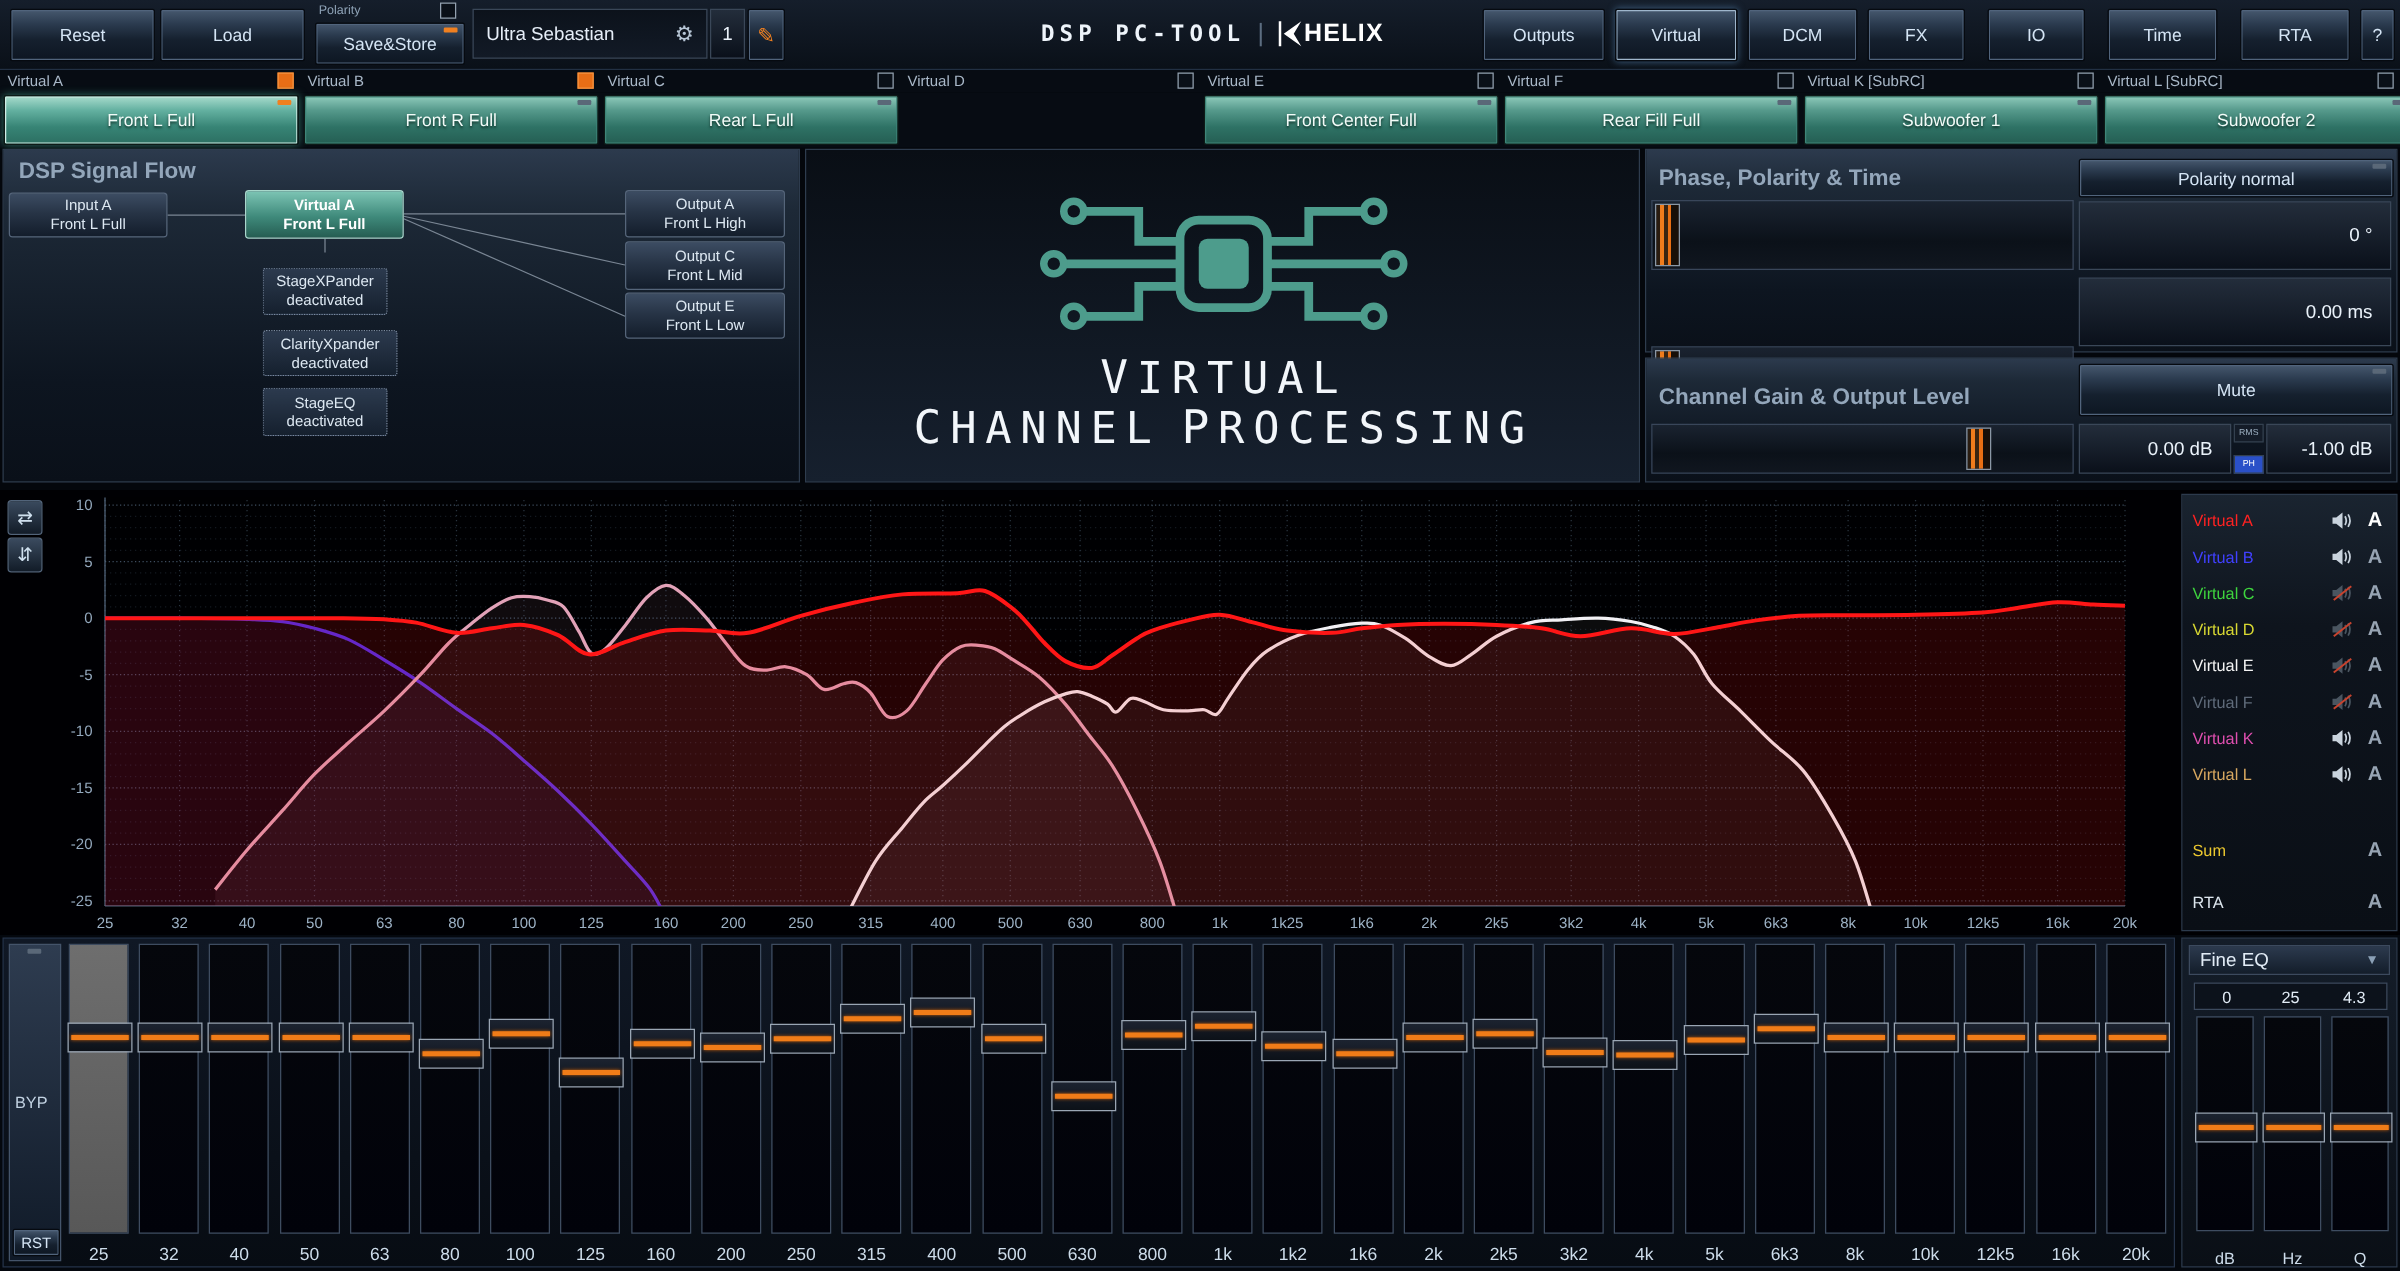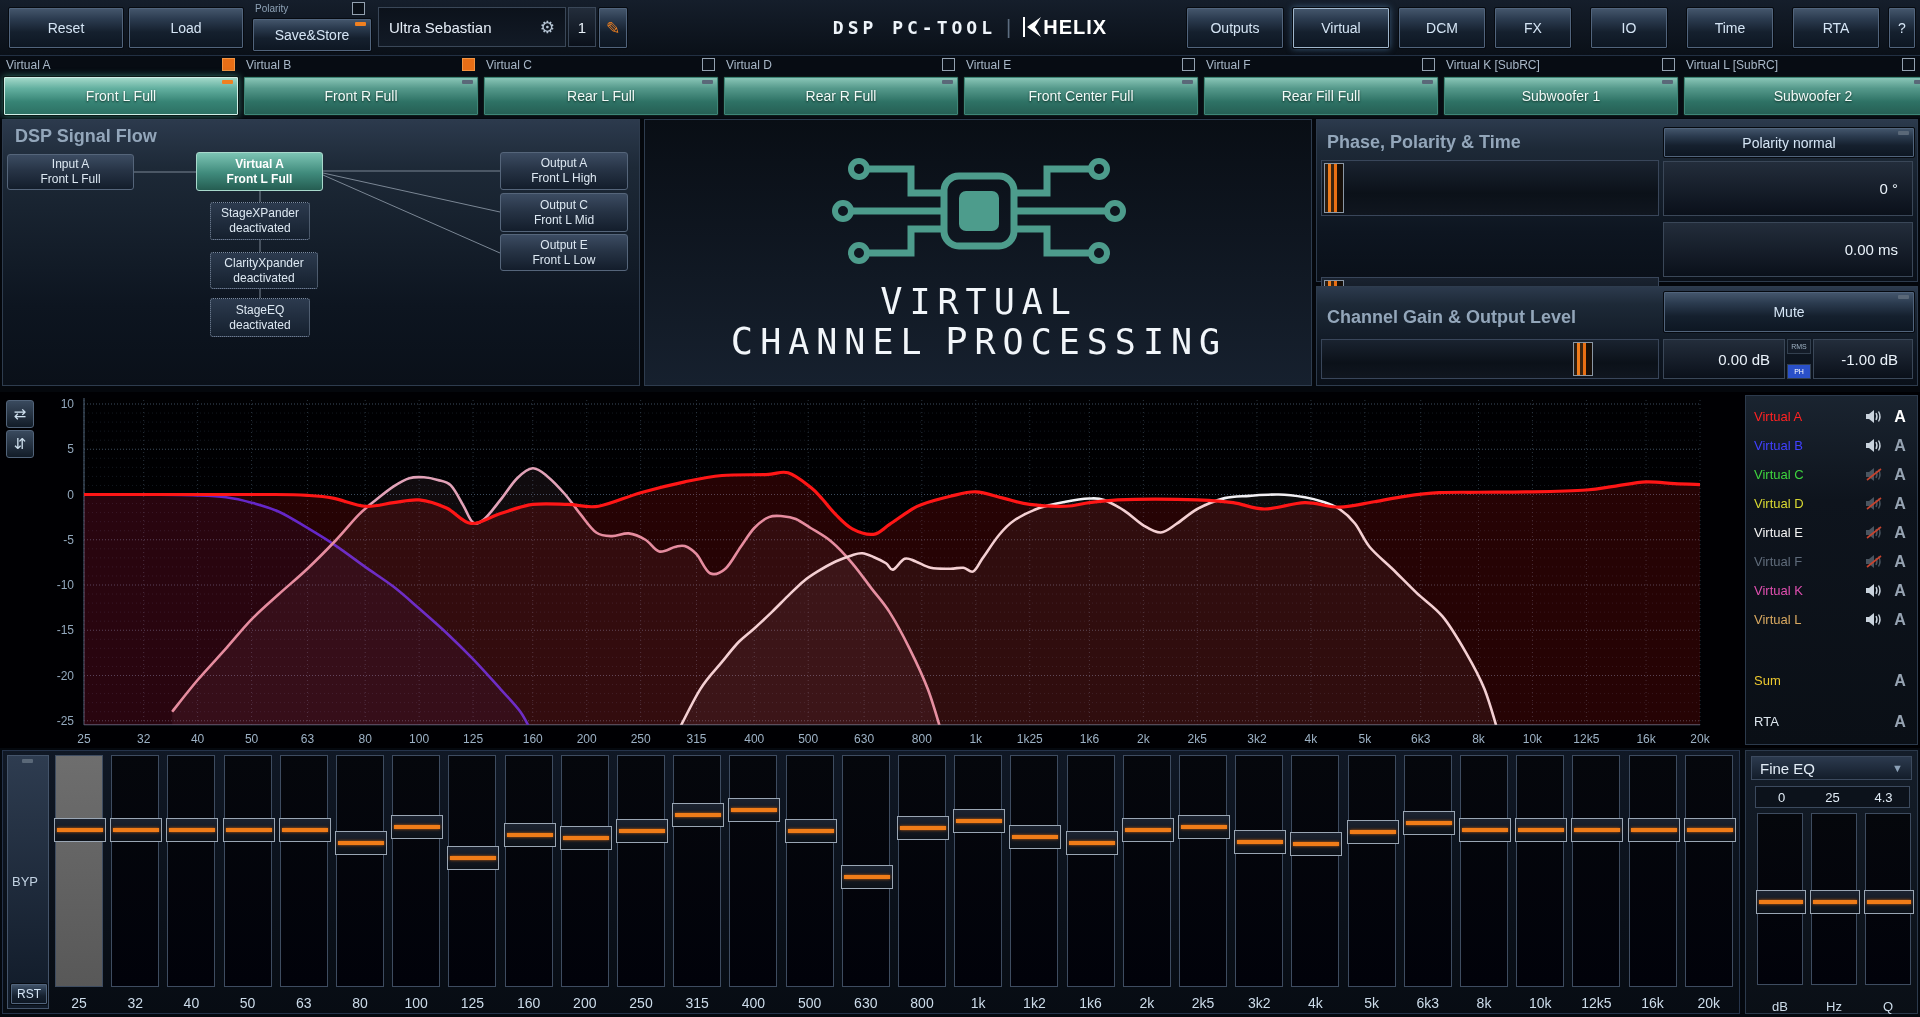--- a/index.html
+++ b/index.html
@@ -46,21 +46,21 @@
     display:flex;align-items:center;justify-content:center;font-size:14px;color:#f2fbf8;text-shadow:0 1px 2px #103028;}
   .chan-btn.active{background:linear-gradient(180deg,#a8dccd 0%,#63b0a0 30%,#378475 65%,#2c6f62 100%);
     box-shadow:inset 0 0 0 1px #cfeee6,0 0 7px #2d6b5f;}
   
   .flowbox{position:absolute;box-sizing:border-box;border:1px solid #55657a;border-radius:3px;
     background:linear-gradient(180deg,#3c4c62 0%,#273446 45%,#131d2b 100%);
     display:flex;flex-direction:column;align-items:center;justify-content:center;
     font-size:12px;color:#dde8f2;line-height:15px;text-align:center;}
   .flowbox.teal{background:linear-gradient(180deg,#7cc4b4 0%,#3f8a7b 55%,#255d52 100%);
     border-color:#a8d8cc;color:#ffffff;font-weight:bold;}
-  .flowbox.dashed{border:1px dotted #7c8ba0;background:linear-gradient(180deg,#2c3a4e,#15202e);}
+  .flowbox.dashed{border:1px dotted #7c8ba0;background:linear-gradient(180deg,#2c3a4e,#15202e);margin-top:12px;}
   
   .vcp-line{text-align:center;color:#f2f6fa;font-family:"DejaVu Sans Mono",monospace;letter-spacing:7px;}
   .vcp-line .bi{font-size:37px;} .vcp-line .rest{font-size:35px;}
   
   #graph-area{left:0;top:392px;width:1920px;height:356px;background:#000003;}
   .gbtn{position:absolute;width:26px;height:26px;background:linear-gradient(180deg,#3a4a5e,#121c28);
         border:1px solid #52647a;border-radius:3px;color:#cfe0ee;font-size:15px;
         display:flex;align-items:center;justify-content:center;cursor:pointer;}
   #legend{position:absolute;left:1745px;top:3px;width:173px;height:350px;
      background:linear-gradient(180deg,#1a2430 0%,#0e141d 30%,#0a0f16 100%);border:1px solid #2c3a4c;
@@ -177,21 +177,20 @@
       </div>
       <div class="tab-sec" style="left: 1680px; width: 240px;">
         <span class="tab-label">Virtual L [SubRC]</span>
         <span class="checkbox tab-check"></span>
       </div>
     </div>
   <div id="chan-row" class="abs">
       <div class="chan-btn active" style="left: 3px; width: 234px;">Front L Full<span class="mini-dash orange"></span></div>
       <div class="chan-btn" style="left: 243px; width: 234px;">Front R Full<span class="mini-dash"></span></div>
       <div class="chan-btn" style="left: 483px; width: 234px;">Rear L Full<span class="mini-dash"></span></div>
-      <div class="chan-btn" style="left: 723px; width: 234px;">Rear R Full<span class="mini-dash"></span></div>
       <div class="chan-btn" style="left: 963px; width: 234px;">Front Center Full<span class="mini-dash"></span></div>
       <div class="chan-btn" style="left: 1203px; width: 234px;">Rear Fill Full<span class="mini-dash"></span></div>
       <div class="chan-btn" style="left: 1443px; width: 234px;">Subwoofer 1<span class="mini-dash"></span></div>
       <div class="chan-btn" style="left: 1683px; width: 234px; padding-left: 12px;">Subwoofer 2<span class="mini-dash"></span></div>
     </div>
 
   <section class="panel abs" style="left:2px;top:119px;width:638px;height:267px;">
     <div class="ptitle abs" style="left:12px;top:6px;">DSP Signal Flow</div>
     <svg class="abs" style="left:0;top:0;" width="638" height="267">
       <g stroke="#7a8694" stroke-width="1" fill="none">

